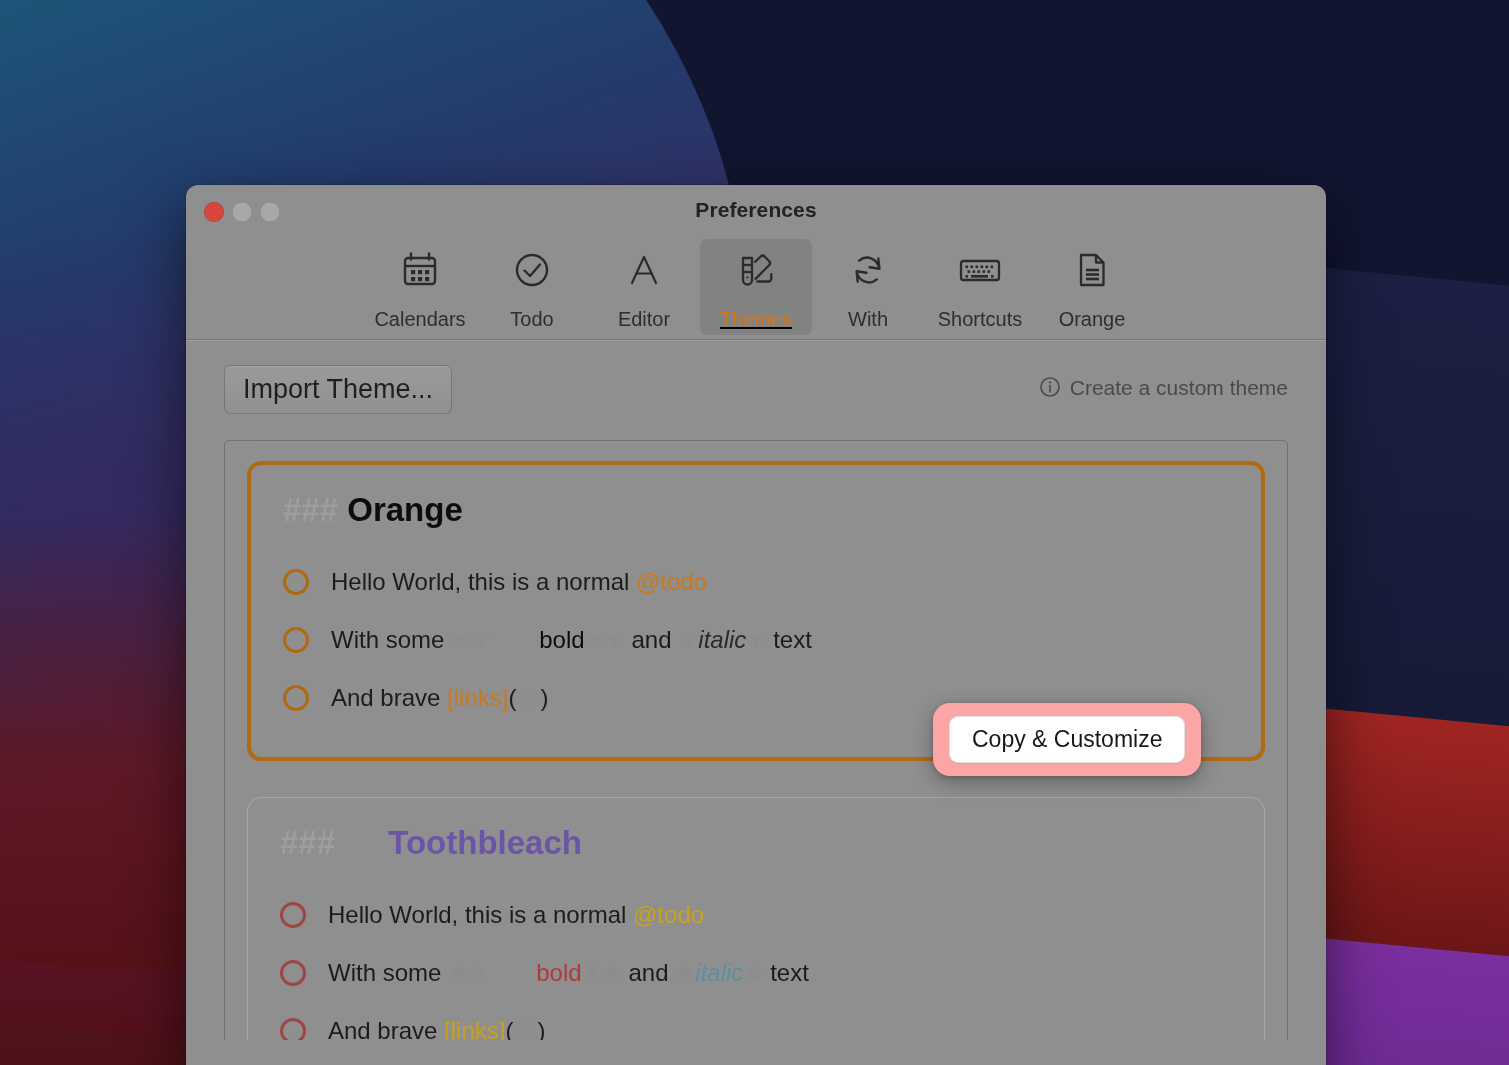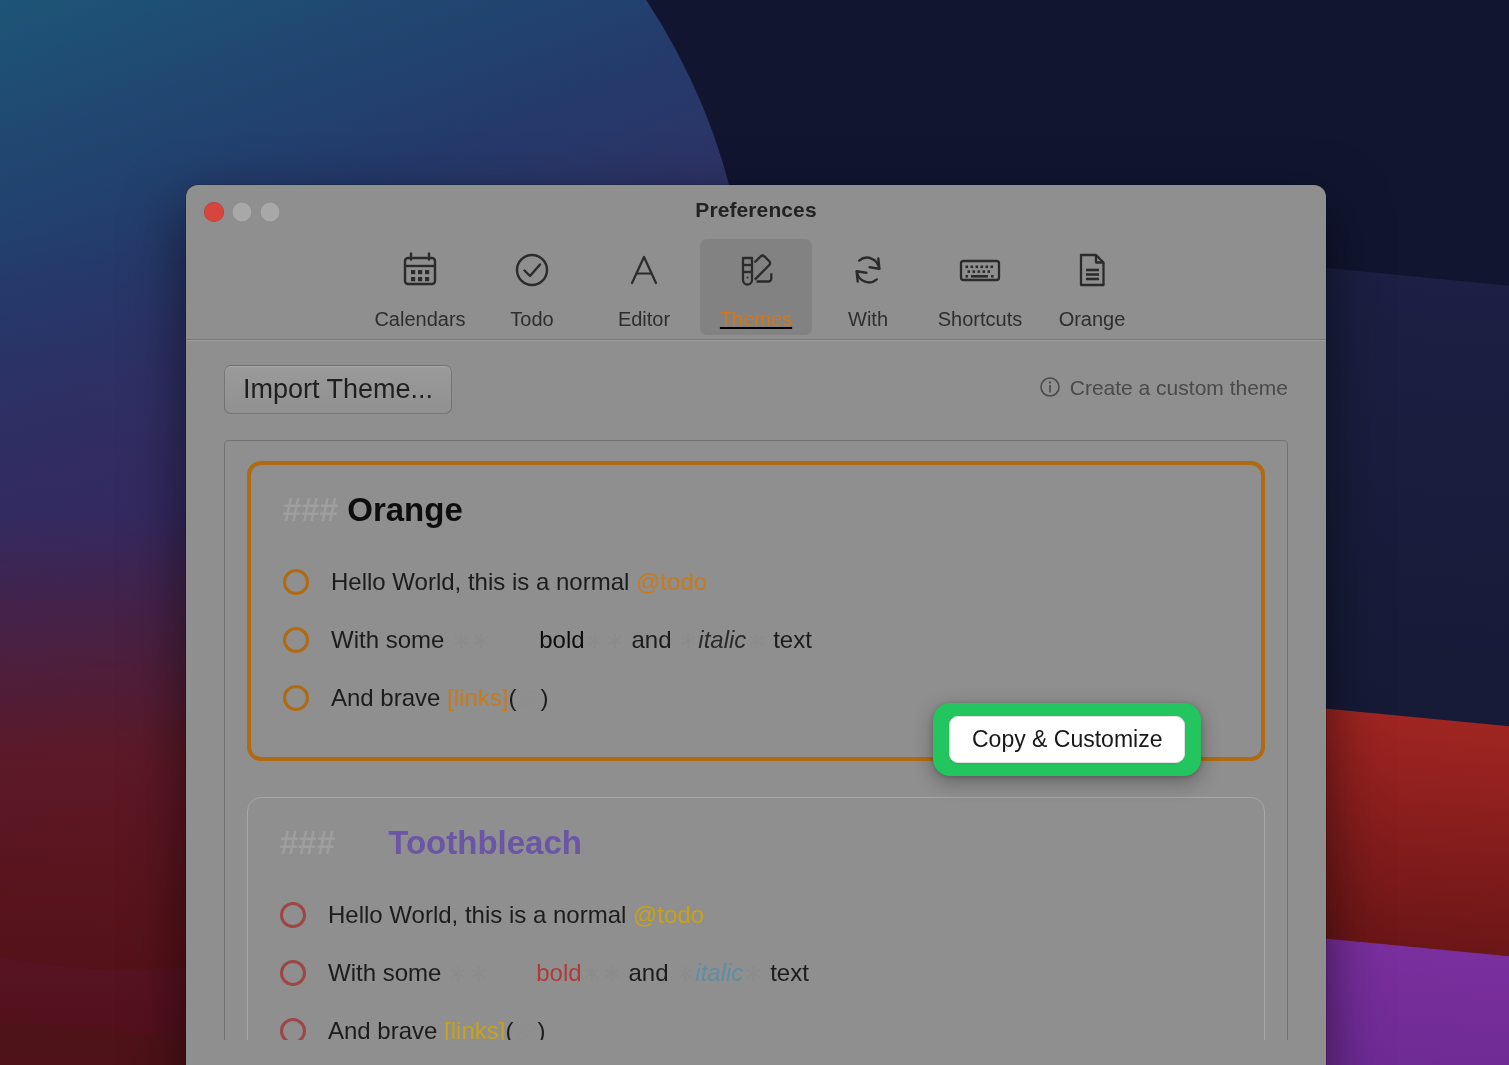--- a/index.html
+++ b/index.html
@@ -235,21 +235,21 @@
   .tok-bracket-tooth { color: #c9a21a; }
   .tok-link-tooth { color: #c9a21a; }
   .tok-paren { color: #1c1c1c; }
   .link-glyph { color: #8e8e8e; }
 
   
   #copy-popup {
     position: absolute;
     left: 933px;
     top: 703px;
-    background: #22c55e;
+    background: #fca5a5;
     border-radius: 17px;
     padding: 13px 16px;
     box-shadow: 0 6px 20px rgba(0,0,0,0.30), 0 1px 4px rgba(0,0,0,0.18);
     z-index: 30;
   }
   #copy-btn {
     font-family: "Liberation Sans", sans-serif;
     font-size: 23px;
     color: #181818;
     background: #ffffff;

